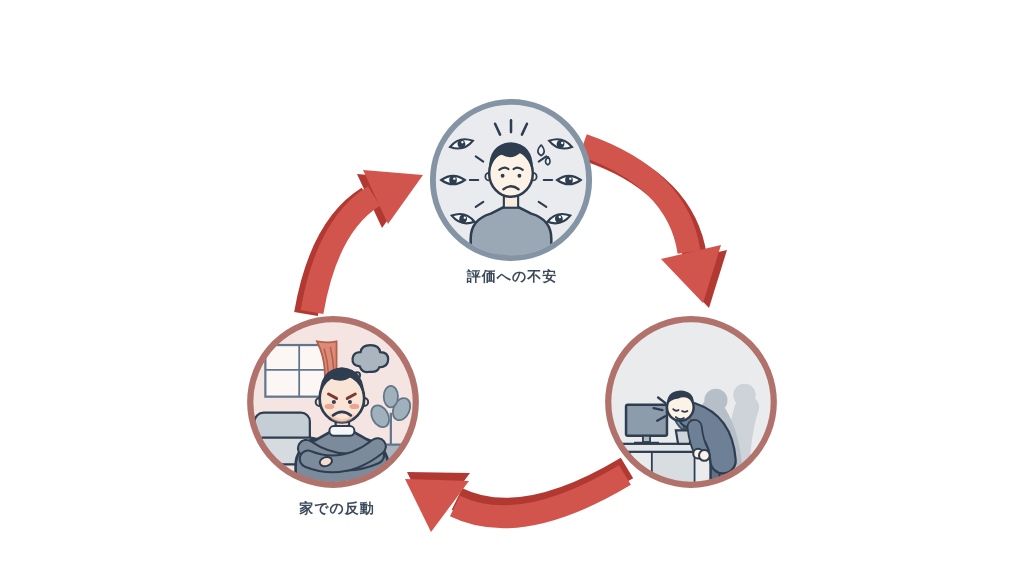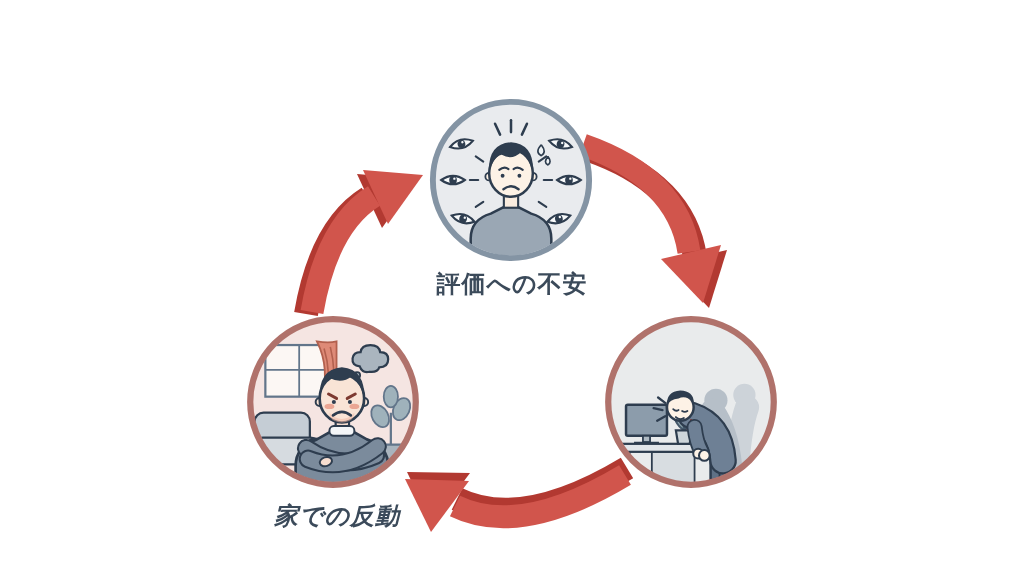--- a/index.html
+++ b/index.html
@@ -8,25 +8,25 @@
     font-family:"Liberation Sans","DejaVu Sans",sans-serif;
   }
   .arrows-layer{position:absolute;left:0;top:0;width:1024px;height:572px;}
   .node{position:absolute;}
   .node svg{display:block;width:100%;height:100%;}
   #node-anxiety{left:427px;top:96px;width:168px;height:168px;}
   #node-office{left:602px;top:313px;width:178px;height:178px;}
   #node-home{left:244px;top:313px;width:178px;height:178px;}
   .node-label{
     position:absolute;width:230px;text-align:center;
-    font-size:24px;font-weight:700;color:#3b4a5a;letter-spacing:1px;
+    font-size:14px;font-weight:700;color:#3b4a5a;letter-spacing:1px;
   }
   #label-anxiety{left:397px;top:268px;}
   #label-office{left:582px;top:500px;}
-  #label-home{left:222px;top:500px;font-style:italic;}
+  #label-home{left:222px;top:500px;}
 </style>
 </head>
 <body>
 
 <div class="canvas">
 
   <svg class="arrows-layer" viewBox="0 0 1024 572">
 
     <g>
       <g transform="translate(4,3)">

